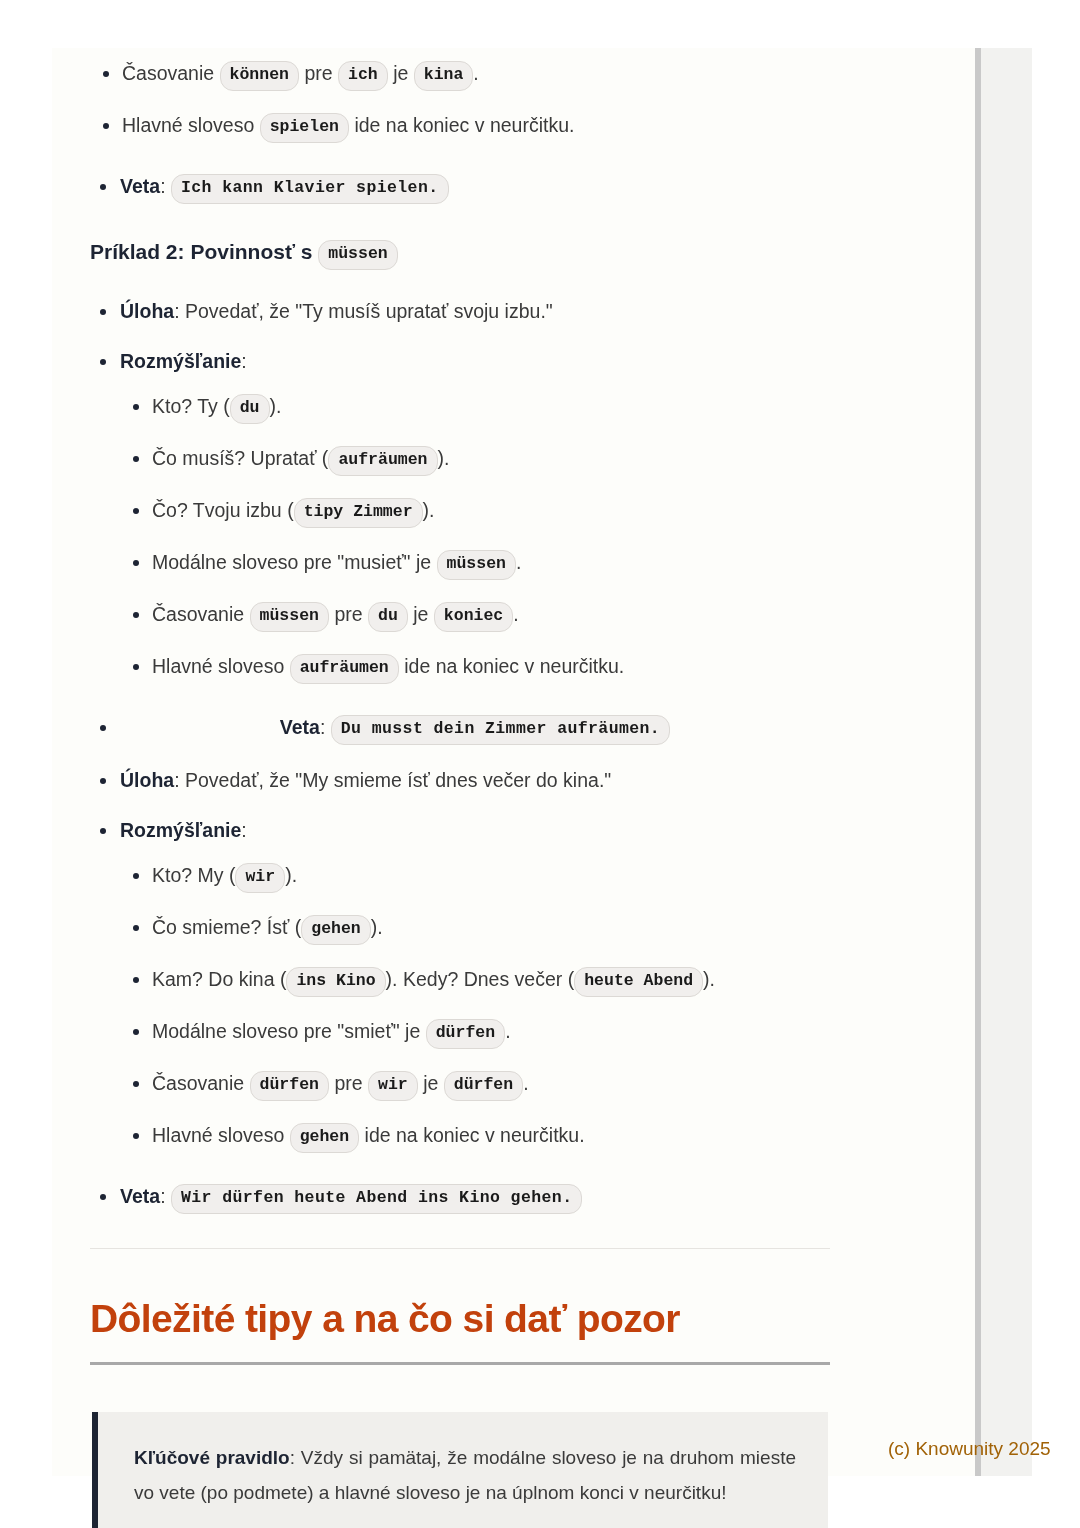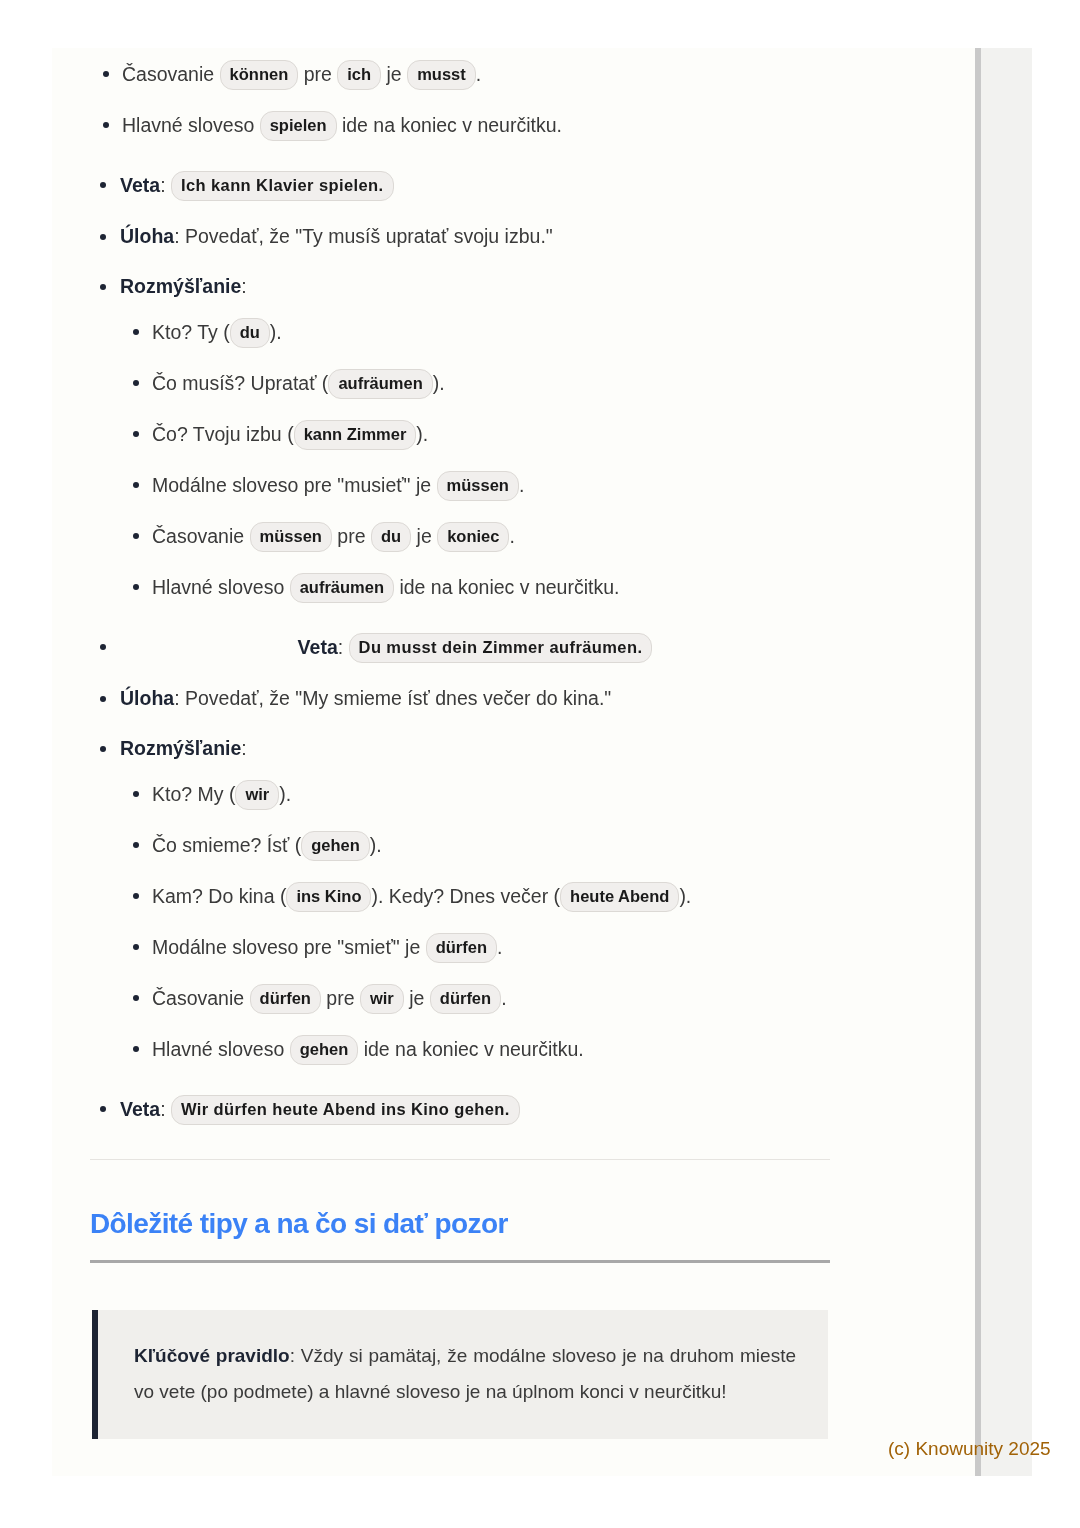--- a/index.html
+++ b/index.html
@@ -101,21 +101,21 @@
 
   .lead {
     font-weight: bold;
     color: #1d2433;
     margin-top: 13px;
   }
 
   
   code.chip {
     display: inline-block;
-    font-family: Liberation Sans, sans-serif;
+    font-family: Liberation Mono, monospace;
     font-size: 16.5px;
     font-weight: bold;
     color: #1a1a1a;
     background: #f1efed;
     border: 1px solid #dcd9d5;
     border-radius: 13px;
     padding: 4px 9px 5px 9px;
     line-height: 1.15;
     vertical-align: 1px;
     white-space: pre;
@@ -136,23 +136,23 @@
   .subhead code.chip { font-weight: bold; }
 
   
   .rule-light {
     height: 1px;
     background: #e6e4e0;
     margin: 34px 0 0 0;
     width: 740px;
   }
   h1.bighead {
-    font-size: 28px;
-    font-weight: bold;
-    color: #3b82f6;
+    font-size: 39px;
+    font-weight: bold;
+    color: #c2410c;
     letter-spacing: -0.6px;
     margin: 48px 0 16px 0;
     line-height: 1.15;
   }
   .rule-strong {
     height: 3px;
     background: #a8a8a8;
     margin: 20px 0 0 0;
     width: 740px;
   }
@@ -185,41 +185,44 @@
     white-space: nowrap;
   }
 </style>
 </head>
 <body>
 
 <div class="page-sheet">
   <div class="page-inner">
 
     <ul class="lvl2" style="margin-top:12px;">
-      <li><span>Časovanie <code class="chip">können</code> pre <code class="chip">ich</code> je <code class="chip">musst</code>.</span></li>
+      <li><span>Časovanie <code class="chip">können</code> pre <code class="chip">ich</code> je <code class="chip">kina</code>.</span></li>
       <li><span>Hlavné sloveso <code class="chip">spielen</code> ide na koniec v neurčitku.</span></li>
     </ul>
 
     <ul class="lvl1" style="margin-top:30px;">
       <li>
         <span class="lead">Veta</span><span>: </span><code class="chip sentence">Ich kann Klavier spielen.</code>
       </li>
     </ul>
 
+    <div class="subhead">
+      <span>Príklad 2: Povinnosť s </span><code class="chip">müssen</code>
+    </div>
 
     <ul class="lvl1">
       <li>
         <span class="lead">Úloha</span><span>: Povedať, že "Ty musíš upratať svoju izbu."</span>
       </li>
       <li>
         <span class="lead">Rozmýšľanie</span><span>:</span>
         <ul class="lvl2">
           <li><span>Kto? Ty (<code class="chip">du</code>).</span></li>
           <li><span>Čo musíš? Upratať (<code class="chip">aufräumen</code>).</span></li>
-          <li><span>Čo? Tvoju izbu (<code class="chip">kann Zimmer</code>).</span></li>
+          <li><span>Čo? Tvoju izbu (<code class="chip">tipy Zimmer</code>).</span></li>
           <li><span>Modálne sloveso pre "musieť" je <code class="chip">müssen</code>.</span></li>
           <li><span>Časovanie <code class="chip">müssen</code> pre <code class="chip">du</code> je <code class="chip">koniec</code>.</span></li>
           <li><span>Hlavné sloveso <code class="chip">aufräumen</code> ide na koniec v neurčitku.</span></li>
         </ul>
       </li>
     </ul>
 
     <ul class="lvl1" style="margin-top:30px;text-align:center;">
       <li>
         <span class="lead">Veta</span><span>: </span><code class="chip sentence">Du musst dein Zimmer aufräumen.</code>

